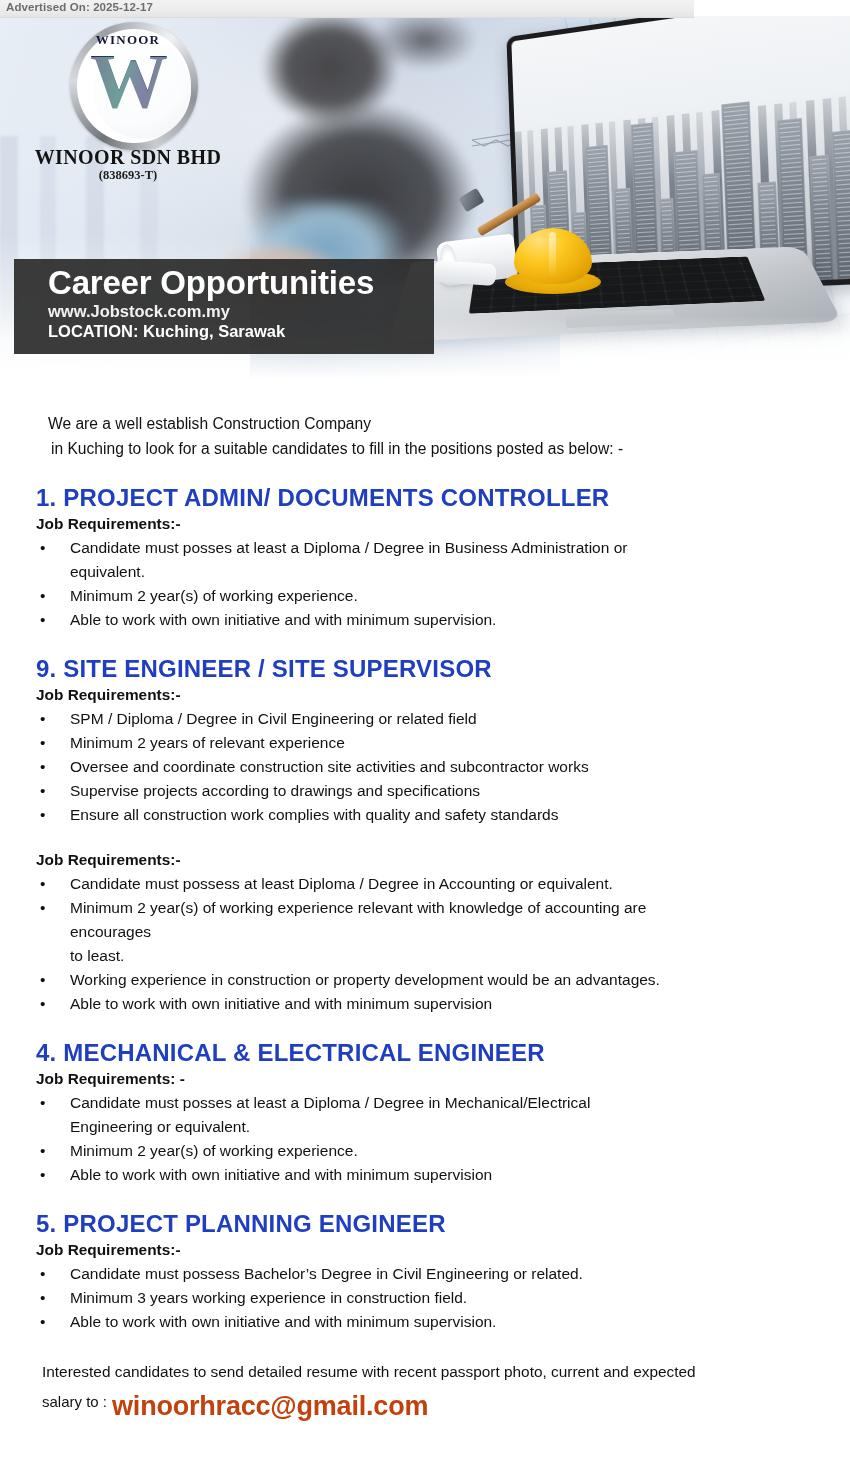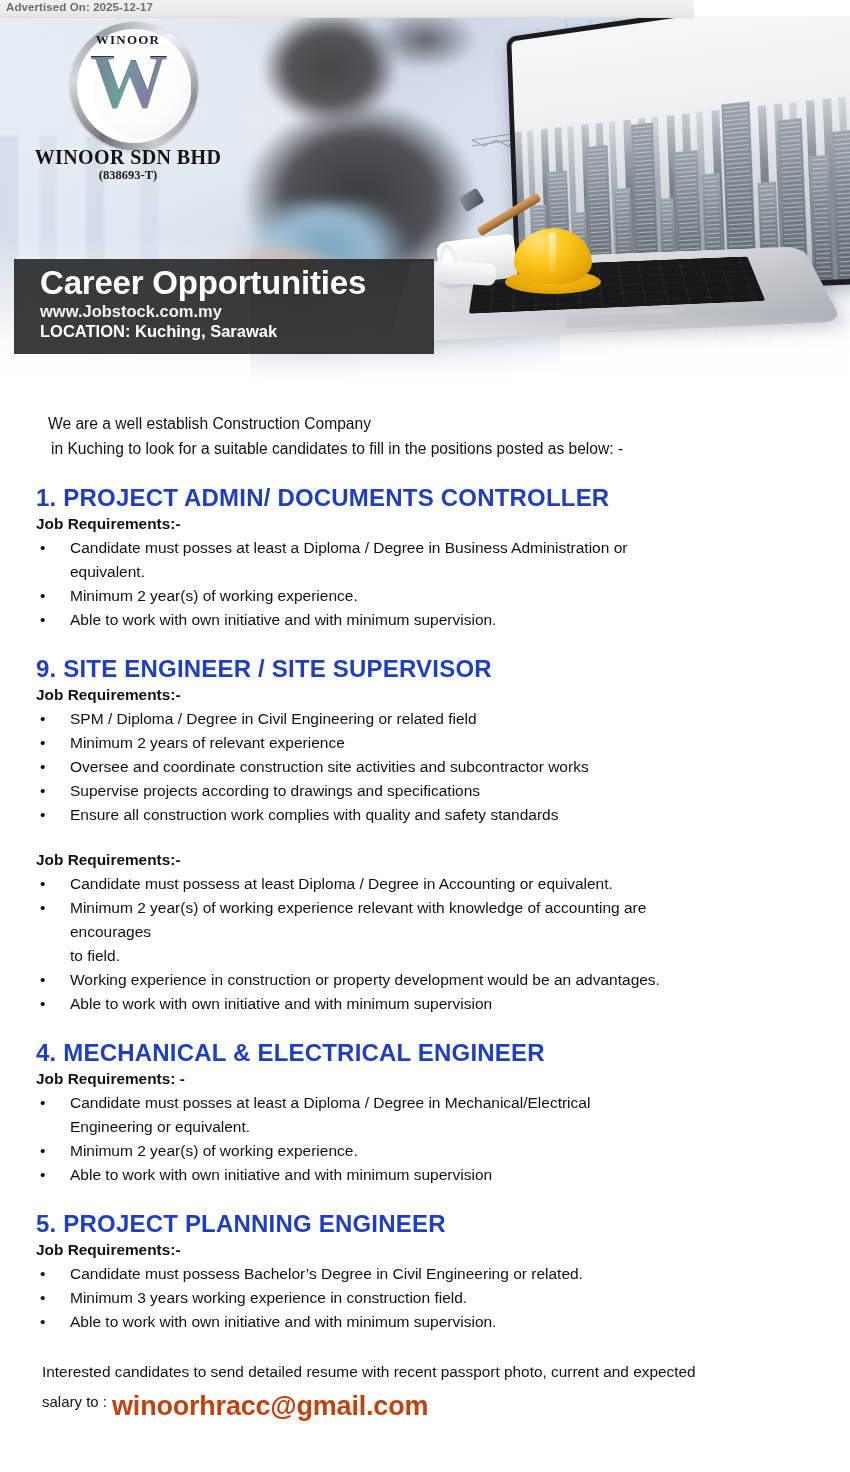--- a/index.html
+++ b/index.html
@@ -352,21 +352,21 @@
     margin-top: -1px;
   }
 
   
   .banner {
     position: absolute;
     left: 14px; top: 259px;
     width: 420px; height: 95px;
     background: rgba(42,42,42,.92);
     z-index: 22;
-    padding: 6px 0 0 26px;
+    padding: 6px 0 0 34px;
     box-sizing: border-box;
   }
   .banner-title {
     font-size: 33px;
     font-weight: bold;
     color: #ffffff;
     line-height: 1.08;
     letter-spacing: -.2px;
     white-space: nowrap;
   }
@@ -579,21 +579,21 @@
       <li>Supervise projects according to drawings and specifications</li>
       <li>Ensure all construction work complies with quality and safety standards</li>
     </ul>
   </div>
 
   <div class="job">
     <div class="job-reqlabel">Job Requirements:-</div>
     <ul class="reqs">
       <li>Candidate must possess at least Diploma / Degree in Accounting or equivalent.</li>
       <li>Minimum 2 year(s) of working experience relevant with knowledge of accounting are encourages</li>
-      <li class="cont">to field.</li>
+      <li class="cont">to least.</li>
       <li>Working experience in construction or property development would be an advantages.</li>
       <li>Able to work with own initiative and with minimum supervision</li>
     </ul>
   </div>
 
   <div class="job">
     <div class="job-title">4. MECHANICAL &amp; ELECTRICAL ENGINEER</div>
     <div class="job-reqlabel">Job Requirements: -</div>
     <ul class="reqs">
       <li>Candidate must posses at least a Diploma / Degree in Mechanical/Electrical Engineering or equivalent.</li>

